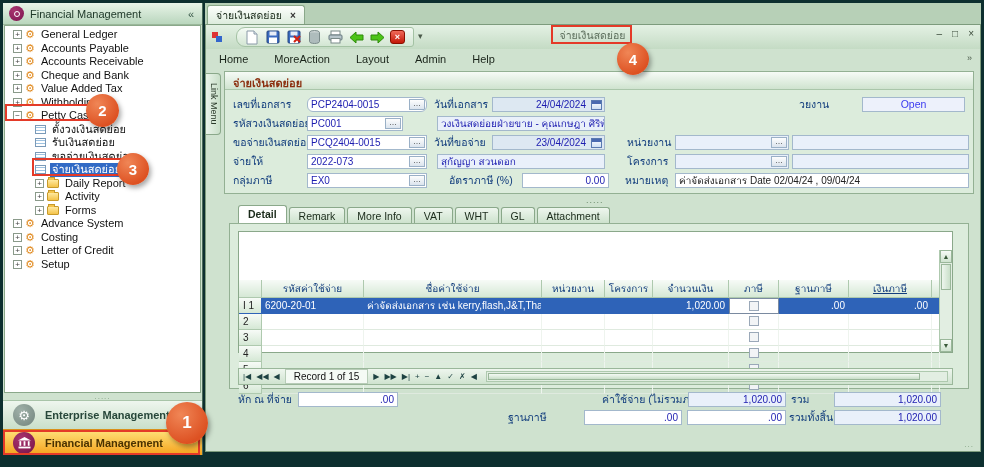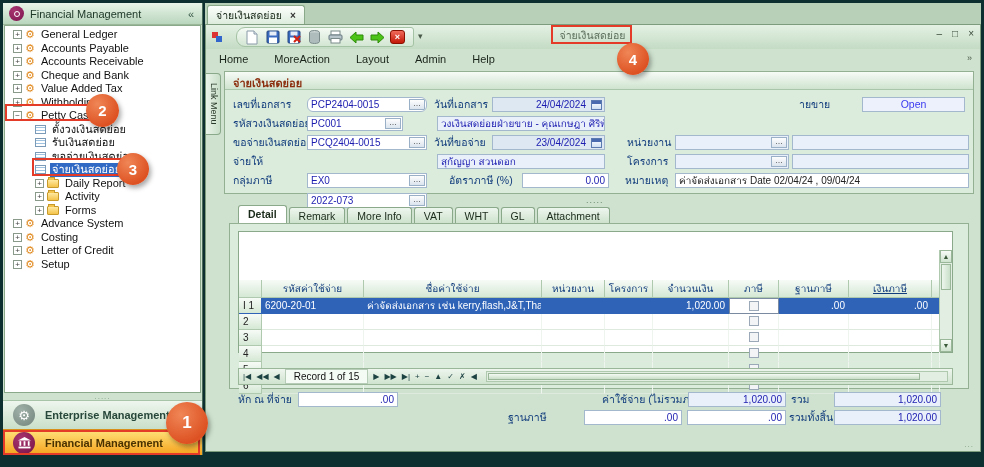--- a/index.html
+++ b/index.html
@@ -308,37 +308,37 @@
 
       <div class="linkmenu">Link Menu</div>
 
       <div class="form-panel">
         <div class="fp-header">จ่ายเงินสดย่อย</div>
 
         <span class="lbl" style="left:8px;top:25px;">เลขที่เอกสาร</span>
         <span class="field haslookup" style="left:82px;top:25px;width:120px;border-radius:6px;"><span>PCP2404-0015</span><span class="lookup">…</span></span>
         <span class="lbl" style="left:209px;top:25px;">วันที่เอกสาร</span>
         <span class="field dt" style="left:267px;top:25px;width:113px;"><span>24/04/2024</span><span class="calico"></span></span>
-        <span class="lbl" style="left:574px;top:25px;">ายขาย</span>
+        <span class="lbl" style="left:574px;top:25px;">วยงาน</span>
         <span class="field status-field" style="left:637px;top:25px;width:103px;">Open</span>
 
         <span class="lbl" style="left:8px;top:44px;">รหัสวงเงินสดย่อย</span>
         <span class="field haslookup" style="left:82px;top:44px;width:96px;"><span>PC001</span><span class="lookup">…</span></span>
         <span class="field ro" style="left:212px;top:44px;width:168px;">วงเงินสดย่อยฝ่ายขาย - คุณเกษฎา ศิริพันธ์</span>
 
         <span class="lbl" style="left:8px;top:63px;">ขอจ่ายเงินสดย่อย</span>
         <span class="field haslookup" style="left:82px;top:63px;width:120px;"><span>PCQ2404-0015</span><span class="lookup">…</span></span>
         <span class="lbl" style="left:209px;top:63px;">วันที่ขอจ่าย</span>
         <span class="field dt" style="left:267px;top:63px;width:113px;"><span>23/04/2024</span><span class="calico"></span></span>
         <span class="lbl" style="left:402px;top:63px;">หน่วยงาน</span>
         <span class="field haslookup ro" style="left:450px;top:63px;width:114px;"><span></span><span class="lookup">…</span></span>
         <span class="field ro" style="left:567px;top:63px;width:177px;"></span>
 
         <span class="lbl" style="left:8px;top:82px;">จ่ายให้</span>
-        <span class="field haslookup" style="left:82px;top:82px;width:120px;margin-top:39px;"><span>2022-073</span><span class="lookup">…</span></span>
+        <span class="field haslookup" style="left:82px;top:82px;width:120px;"><span>2022-073</span><span class="lookup">…</span></span>
         <span class="field ro" style="left:212px;top:82px;width:168px;">สุกัญญา สวนดอก</span>
         <span class="lbl" style="left:402px;top:82px;">โครงการ</span>
         <span class="field haslookup ro" style="left:450px;top:82px;width:114px;"><span></span><span class="lookup">…</span></span>
         <span class="field ro" style="left:567px;top:82px;width:177px;"></span>
 
         <span class="lbl" style="left:8px;top:101px;">กลุ่มภาษี</span>
         <span class="field haslookup" style="left:82px;top:101px;width:120px;"><span>EX0</span><span class="lookup">…</span></span>
         <span class="lbl" style="left:224px;top:101px;">อัตราภาษี (%)</span>
         <span class="field right" style="left:297px;top:101px;width:87px;">0.00</span>
         <span class="lbl" style="left:400px;top:101px;">หมายเหตุ</span>

